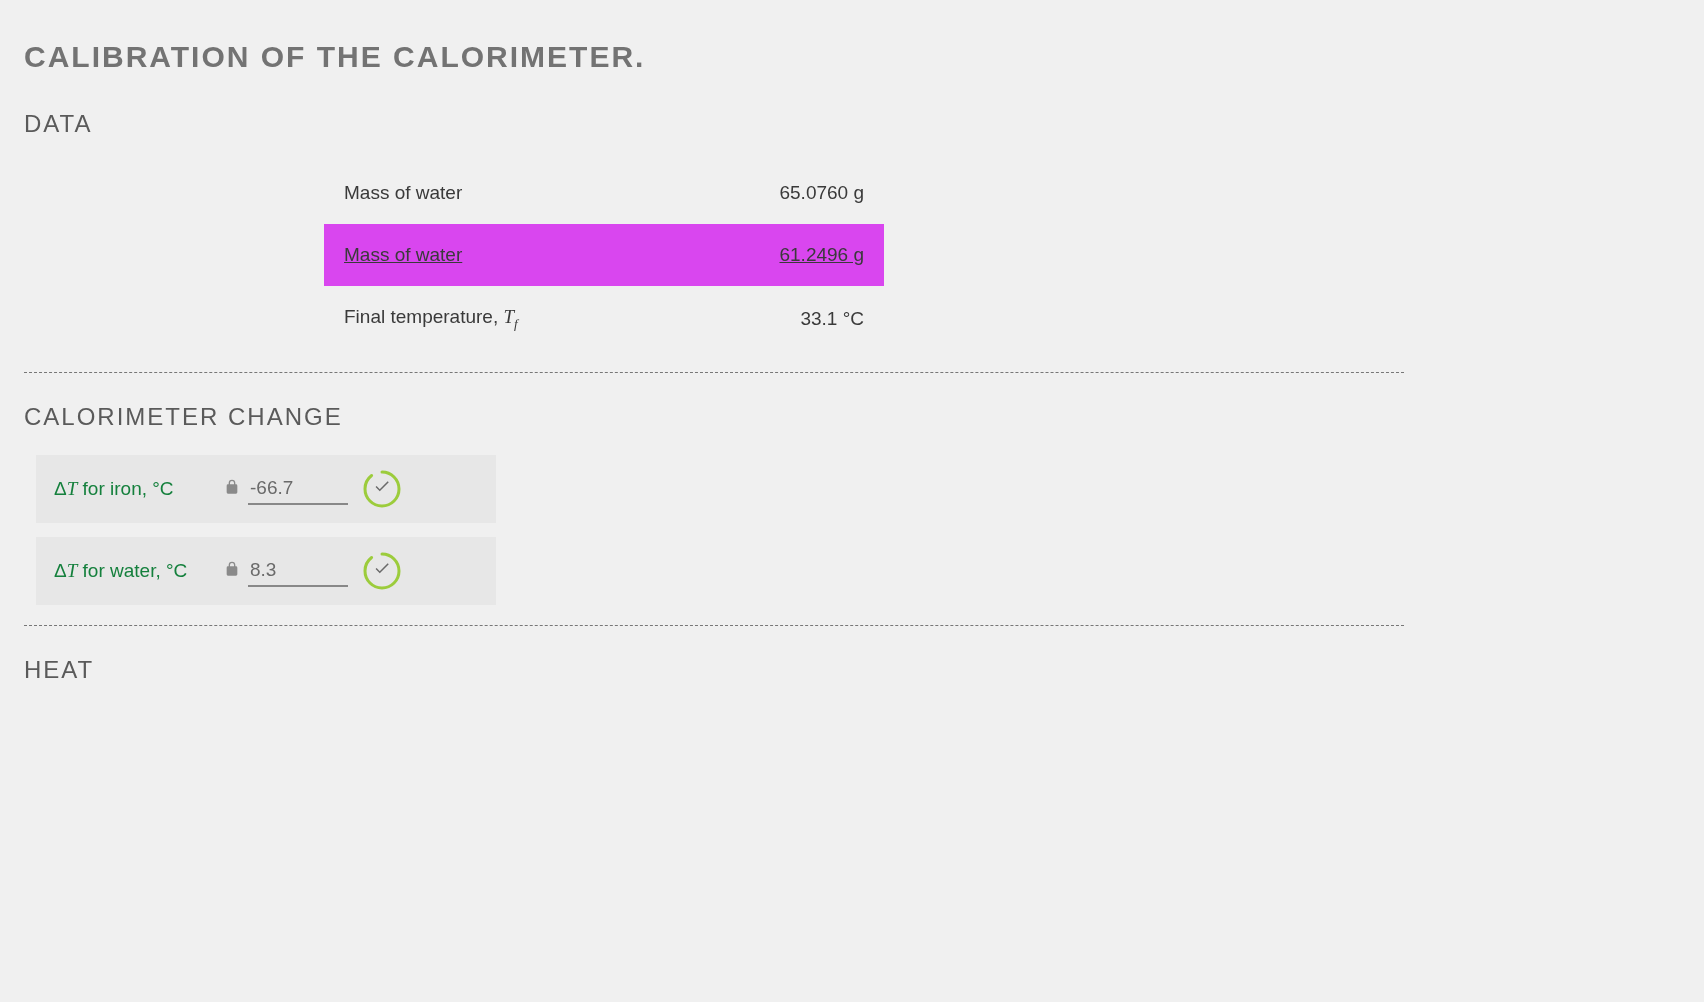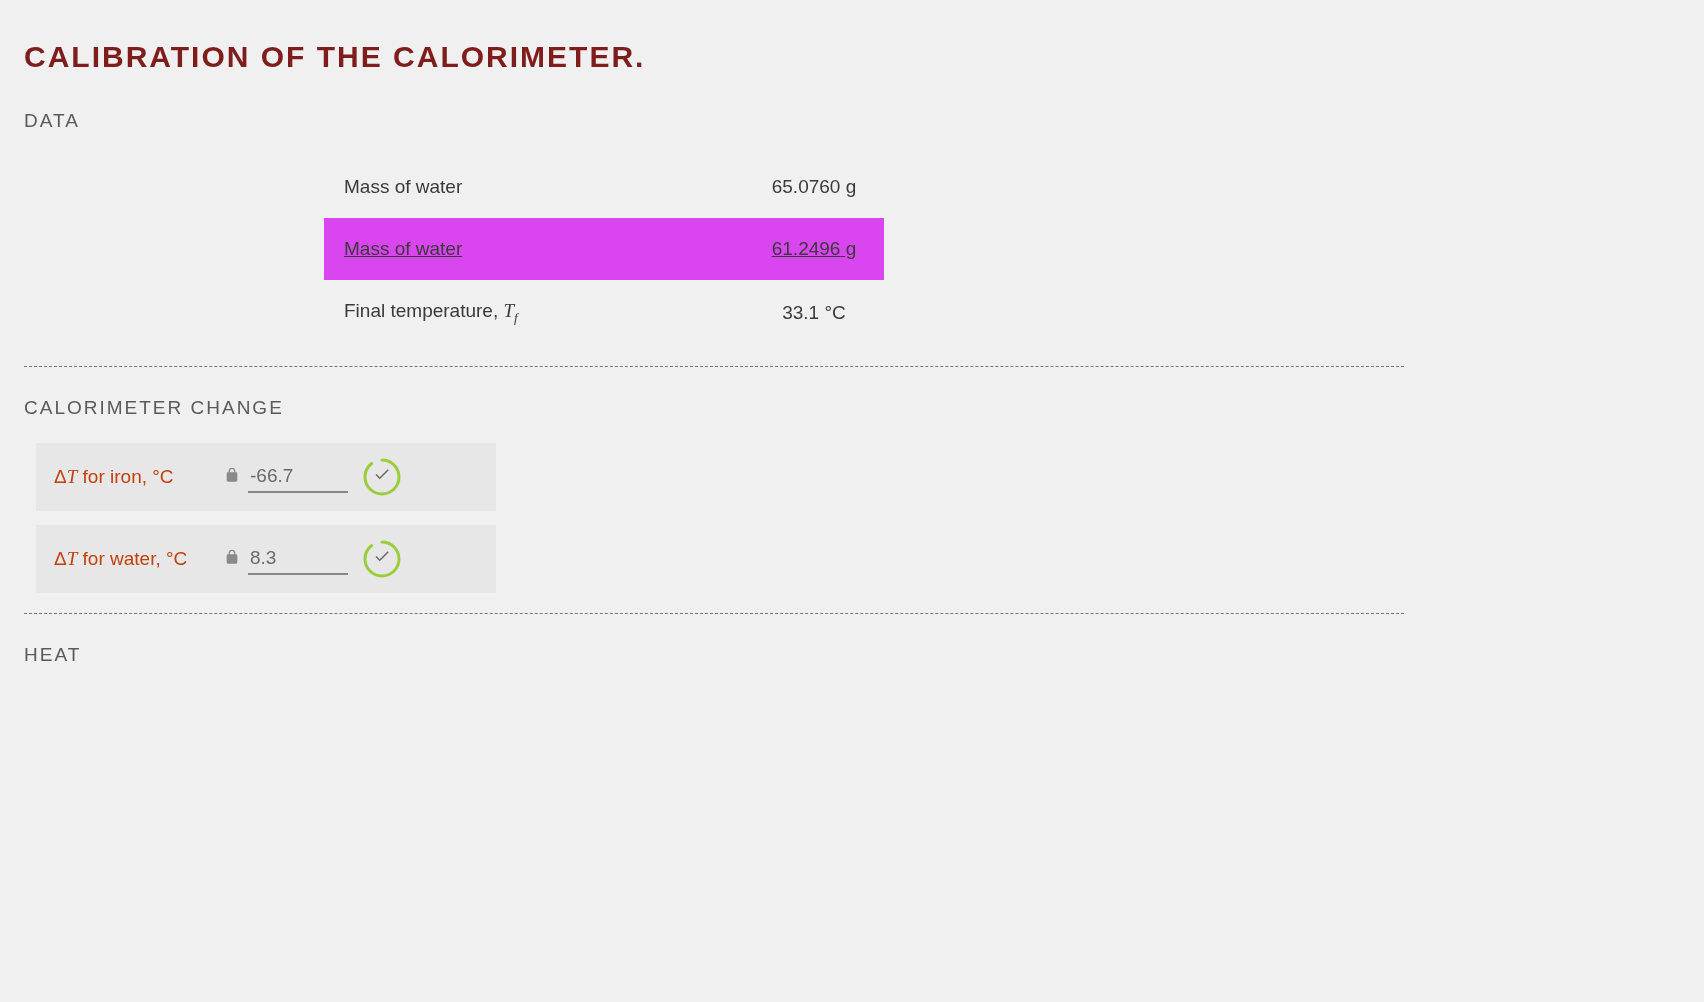--- a/index.html
+++ b/index.html
@@ -7,44 +7,44 @@
     margin: 0;
     background: #f0f0f0;
     font-family: "Segoe UI", "Helvetica Neue", Arial, sans-serif;
     color: #3a3a3a;
     padding: 40px 24px 40px 24px;
   }
   .page-title {
     font-size: 30px;
     font-weight: 600;
     letter-spacing: 2px;
-    color: #7f1d1d;
+    color: #737373;
     margin: 0 0 36px 0;
   }
   .section-heading {
-    font-size: 19px;
+    font-size: 24px;
     font-weight: 500;
     letter-spacing: 2px;
     color: #5a5a5a;
     margin: 0 0 24px 0;
   }
   .data-table-wrap {
     margin-left: 300px;
     margin-bottom: 20px;
   }
   .data-table {
     border-collapse: collapse;
   }
   .data-table td {
     padding: 20px 20px;
     font-size: 19px;
     color: #3a3a3a;
   }
   .data-table td.label-cell { width: 420px; }
-  .data-table td.value-cell { width: 140px; text-align: center; }
+  .data-table td.value-cell { width: 140px; text-align: right; }
   .data-table tr.stripe { background: #d946ef; text-decoration: underline; }
   .italic-var {
     font-family: "Times New Roman", serif;
     font-style: italic;
   }
   .subscript {
     font-family: "Times New Roman", serif;
     font-style: italic;
     font-size: 0.7em;
     vertical-align: sub;
@@ -61,21 +61,21 @@
   .input-row {
     display: flex;
     align-items: center;
     background: #e7e7e7;
     padding: 14px 18px;
     margin-bottom: 14px;
     width: 460px;
   }
   .input-row .row-label {
     font-size: 19px;
-    color: #c2410c;
+    color: #15803d;
     flex: 0 0 170px;
   }
   .input-row .lock-icon {
     color: #8a8a8a;
     flex: 0 0 auto;
     margin-right: 8px;
   }
   .input-row .value-input {
     border: none;
     background: transparent;

